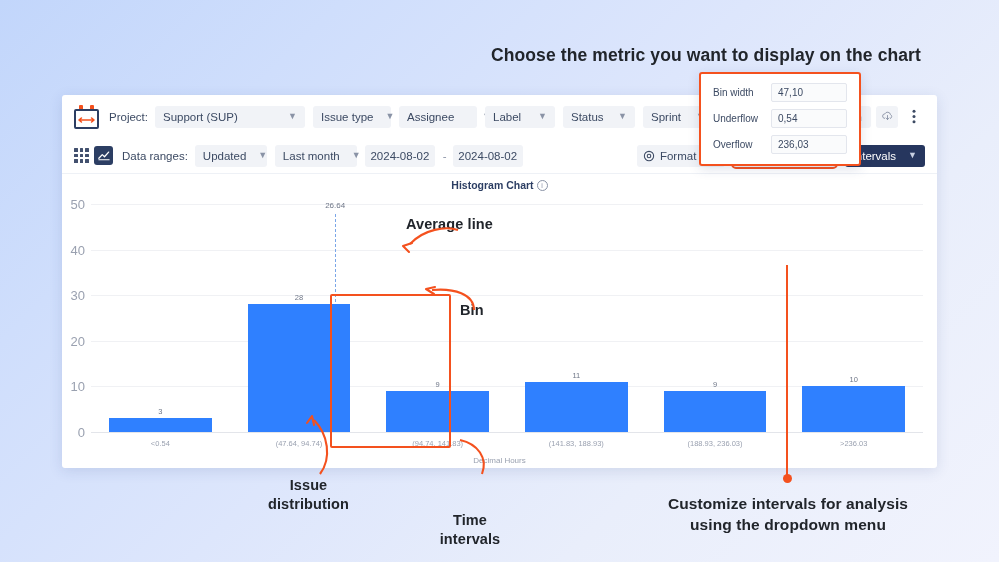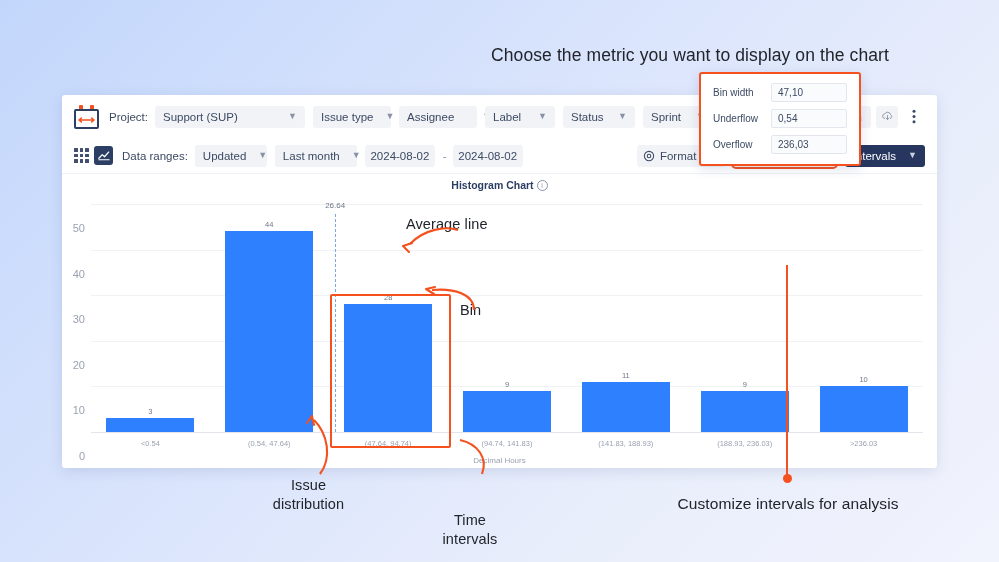--- a/index.html
+++ b/index.html
@@ -3,21 +3,21 @@
 <meta charset="utf-8">
 <style>
   html,body{margin:0;padding:0;}
   body{
     width:999px;height:562px;overflow:hidden;
     font-family:"Liberation Sans","DejaVu Sans",sans-serif;
     background:linear-gradient(135deg,#c2d6fb 0%,#cfdefc 22%,#dde6fc 48%,#e9eefb 72%,#f1f3fd 100%);
     position:relative;
   }
   
-  .anno{position:absolute;color:#21252b;font-weight:normal;letter-spacing:.1px;}
+  .anno{position:absolute;color:#21252b;font-weight:bold;letter-spacing:.1px;}
   #anno-metric{left:491px;top:45px;font-size:17.5px;}
   #anno-average{left:406px;top:216px;font-size:14.5px;}
   #anno-bin{left:460px;top:302px;font-size:14.5px;}
   #anno-issue{left:256px;top:476px;font-size:14.5px;text-align:center;line-height:1.32;width:105px;}
   #anno-time{left:425px;top:476px;font-size:14.5px;text-align:center;line-height:1.32;width:90px;margin-top:35px;}
   #anno-customize{left:641px;top:494px;font-size:15.5px;text-align:center;line-height:1.35;width:294px;}
   .leader{position:absolute;background:#f4511e;}
   .dot{position:absolute;width:9px;height:9px;border-radius:50%;background:#f4511e;}
   svg.arrow{position:absolute;overflow:visible;pointer-events:none;}
   svg.arrow path{fill:none;stroke:#f4511e;stroke-width:2.1;}
@@ -45,21 +45,21 @@
   .btn-dark .chev{color:#c8d0e2;}
   .hl{outline:2px solid #f4511e;border-radius:3px;}
   
   #chart-area{position:relative;height:290px;}
   #chart-title{position:absolute;left:0;right:0;top:5px;text-align:center;font-size:10.5px;color:#2c3e63;font-weight:bold;}
   .info-ico{display:inline-block;width:9px;height:9px;border:1px solid #8a93a6;border-radius:50%;color:#8a93a6;
             font-size:7px;line-height:9px;text-align:center;font-weight:normal;vertical-align:1px;margin-left:3px;}
   #plot{position:absolute;left:29px;right:14px;top:30px;height:228px;}
   .gridline{position:absolute;left:0;right:0;height:1px;background:#f0f1f4;}
   .gridline.base{background:#e3e5ea;}
-  .ytick{position:absolute;right:calc(100% + 6px);font-size:11px;color:#9aa1b0;transform:translateY(-50%);white-space:nowrap;margin-top:24px;}
+  .ytick{position:absolute;right:calc(100% + 6px);font-size:13px;color:#9aa1b0;transform:translateY(-50%);white-space:nowrap;}
   #bars{position:absolute;left:0;right:0;bottom:0;top:0;display:flex;align-items:flex-end;}
   .col{flex:1;display:flex;flex-direction:column;align-items:center;justify-content:flex-end;height:100%;position:relative;}
   .barval{font-size:7.5px;color:#6e7687;margin-bottom:2px;}
   .bar{width:74%;background:#2f80ff;}
   .xlab{position:absolute;top:100%;margin-top:7px;font-size:7.5px;color:#9aa1b0;white-space:nowrap;}
   #avgline{position:absolute;width:0;border-left:1.4px dashed #7aa6e8;top:10px;bottom:0;}
   #avgval{position:absolute;transform:translate(-50%,-100%);font-size:8px;color:#6e7687;white-space:nowrap;}
   #xtitle{position:absolute;left:0;right:0;bottom:-1px;text-align:center;font-size:8px;color:#9aa1b0;}
   #bin-hl{position:absolute;border:2px solid #f4511e;border-radius:2px;pointer-events:none;}
   
@@ -215,25 +215,20 @@
         </div>
       <div id="avgline" style="left: 29.3449%; border-color: rgb(122, 166, 232);"></div>
       <div id="avgval" style="left: 29.3449%; top: 6px;">26.64</div>
       <div id="bars">
           <div class="col">
             <div class="barval">3</div>
             <div class="bar" style="height: 6%; background: rgb(47, 128, 255);"></div>
             <div class="xlab">&lt;0.54</div>
           </div>
           <div class="col">
-            <div class="barval">44</div>
-            <div class="bar" style="height: 88%; background: rgb(47, 128, 255);"></div>
-            <div class="xlab">(0.54, 47.64)</div>
-          </div>
-          <div class="col">
             <div class="barval">28</div>
             <div class="bar" style="height: 56%; background: rgb(47, 128, 255);"></div>
             <div class="xlab">(47.64, 94.74)</div>
           </div>
           <div class="col">
             <div class="barval">9</div>
             <div class="bar" style="height: 18%; background: rgb(47, 128, 255);"></div>
             <div class="xlab">(94.74, 141.83)</div>
           </div>
           <div class="col">
@@ -297,15 +292,16 @@
 <div class="anno" id="anno-time">
   <div>Time</div>
   <div>intervals</div>
 </div>
 <svg class="arrow" style="left:430px;top:440px;width:66px;height:36px;">
   <path d="M52 34C58 18 48 4 30 0"></path>
 </svg>
 
 <div class="anno" id="anno-customize">
   <div>Customize intervals for analysis</div>
+  <div>using the dropdown menu</div>
 </div>
 <div class="leader" style="left:786px;top:265px;width:2px;height:213px;"></div>
 <div class="dot" style="left:783px;top:474px;"></div>
 
 </body></html>

